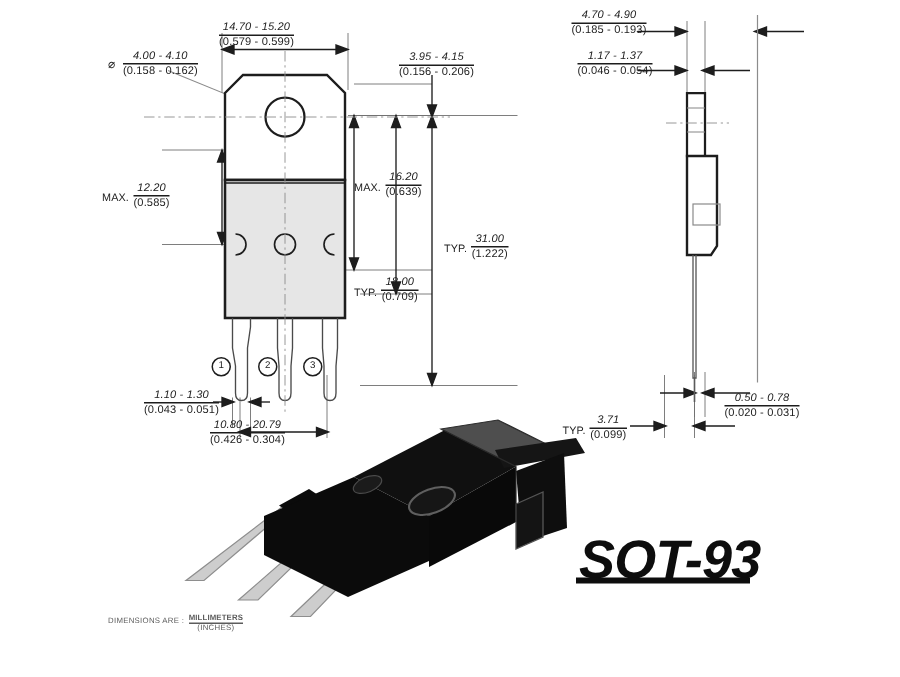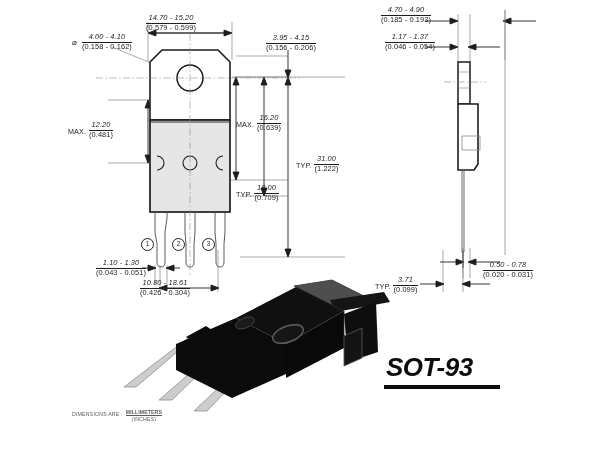--- a/index.html
+++ b/index.html
@@ -78,21 +78,21 @@
     background: #fff;
   }
   
   #partno {
     position: absolute;
     left: 386px;
     top: 352px;
     font-family: "Liberation Sans", sans-serif;
     font-style: italic;
     font-weight: bold;
-    font-size: 26px;
+    font-size: 36px;
     letter-spacing: -0.5px;
     color: #0d0d0d;
   }
   #partno-rule {
     position: absolute;
     left: 384px;
     top: 385px;
     width: 116px;
     height: 4px;
     background: #0d0d0d;
@@ -328,21 +328,21 @@
 
   <div class="dim" style="left:266px; top:34px;">
     <span class="mm">3.95  -  4.15</span>
     <span class="in">(0.156 - 0.206)</span>
   </div>
 
   <div class="dim with-prefix" style="left:68px; top:121px;">
     <span class="prefix">MAX.</span>
     <span class="stack">
       <span class="mm">12.20</span>
-      <span class="in">(0.481)</span>
+      <span class="in">(0.585)</span>
     </span>
   </div>
 
   <div class="dim with-prefix" style="left:236px; top:114px;">
     <span class="prefix">MAX.</span>
     <span class="stack">
       <span class="mm">16.20</span>
       <span class="in">(0.639)</span>
     </span>
   </div>
@@ -362,21 +362,21 @@
       <span class="in">(0.709)</span>
     </span>
   </div>
 
   <div class="dim" style="left:96px; top:259px;">
     <span class="mm">1.10  -  1.30</span>
     <span class="in">(0.043 - 0.051)</span>
   </div>
 
   <div class="dim" style="left:140px; top:279px;">
-    <span class="mm">10.80  -  18.61</span>
+    <span class="mm">10.80  -  20.79</span>
     <span class="in">(0.426 - 0.304)</span>
   </div>
 
   <div class="dim" style="left:381px; top:6px;">
     <span class="mm">4.70  -  4.90</span>
     <span class="in">(0.185 - 0.193)</span>
   </div>
 
   <div class="dim" style="left:385px; top:33px;">
     <span class="mm">1.17  -  1.37</span>

